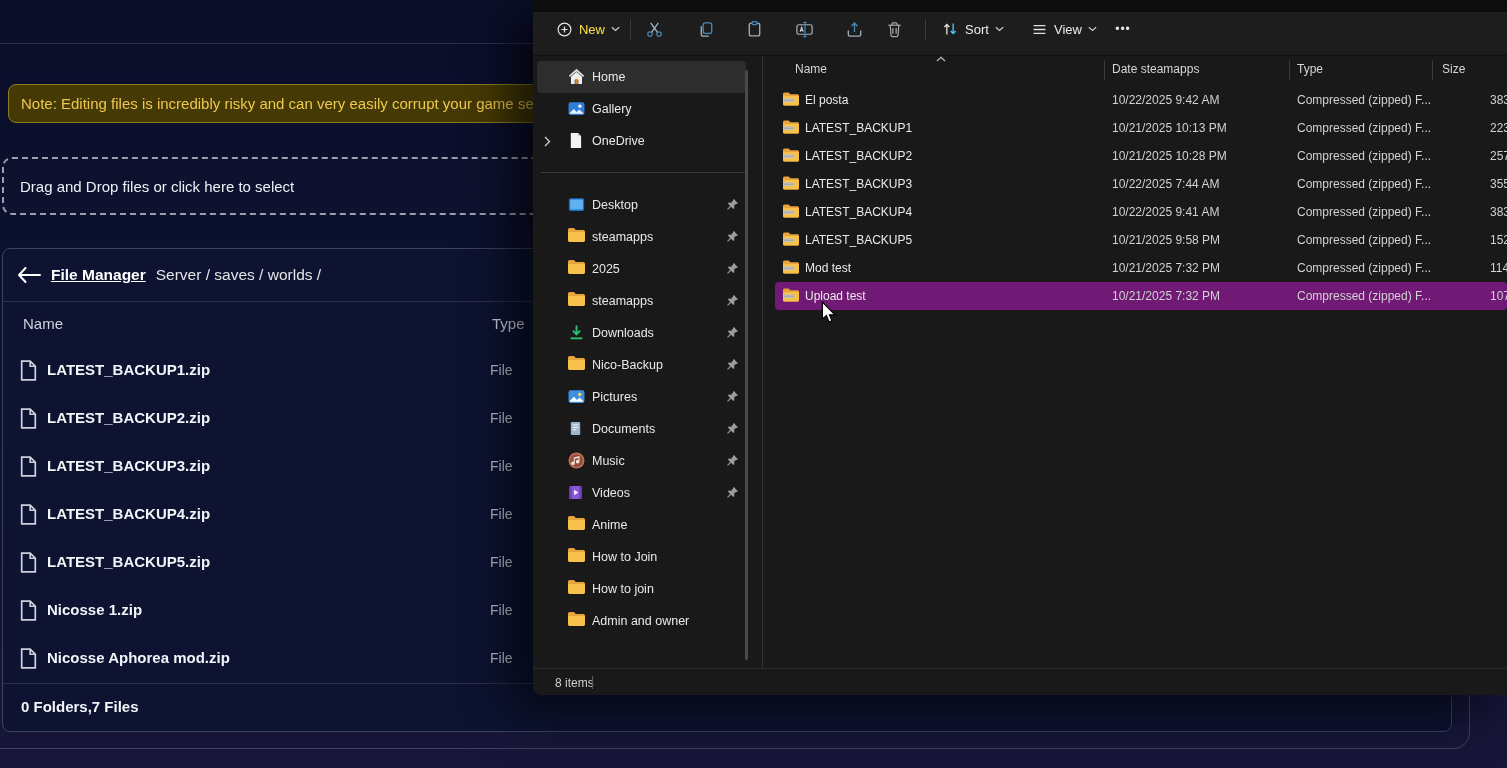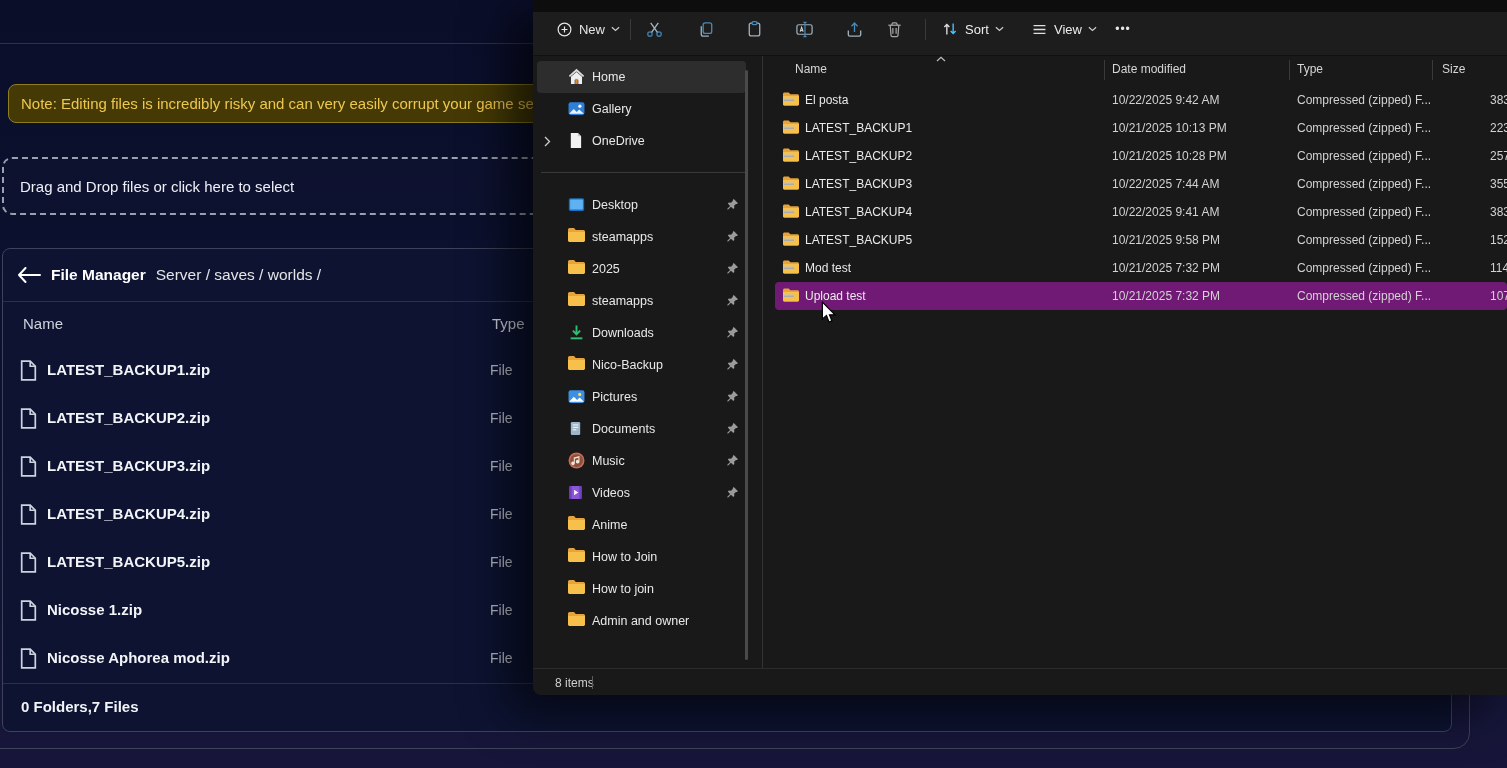--- a/index.html
+++ b/index.html
@@ -21,41 +21,41 @@
     position:absolute;left:2px;top:157px;width:1448px;height:58px;box-sizing:border-box;
     border:2px dashed #9aa0b0;border-radius:10px;display:flex;align-items:center;
     padding:0 16px;font-size:15px;color:#eef0f5;background:rgba(255,255,255,0.01);
   }
   .fm-panel{
     position:absolute;left:2px;top:248px;width:1450px;height:484px;box-sizing:border-box;
     background:#0d1331;border:1px solid #3d4358;border-radius:8px;
   }
   .fm-header{position:absolute;left:0;top:0;width:100%;height:52px;border-bottom:1px solid rgba(255,255,255,.12);display:flex;align-items:center;}
   .fm-back{margin-left:14px;width:26px;height:18px;cursor:pointer;flex:none;display:flex;align-items:center;}
-  .fm-title{margin-left:8px;font-weight:700;font-size:15.5px;color:#fff;}
+  .fm-title{margin-left:8px;font-weight:700;font-size:15.5px;color:#fff;text-decoration:underline;}
   .fm-crumb{margin-left:10px;font-size:15.5px;color:#e5e5e5;}
   .fm-cols{position:absolute;left:0;top:52px;width:531px;height:46px;}
   .fm-col-name{position:absolute;left:20px;top:14px;font-size:15px;color:#cfd3dd;}
   .fm-col-type{position:absolute;left:489px;top:14px;font-size:15px;color:#cfd3dd;}
   .fm-rows{position:absolute;left:0;top:98px;width:100%;}
   .fm-row{position:relative;height:48px;}
   .fm-row .ficon{position:absolute;left:17px;top:13px;}
   .fm-row .fname{position:absolute;left:44px;top:14px;font-size:15px;font-weight:700;color:#f2f4f8;white-space:nowrap;}
   .fm-row .ftype{position:absolute;left:487px;top:15px;font-size:14px;color:#b6bac4;}
   .fm-footer{position:absolute;left:0;top:434px;width:100%;height:49px;border-top:1px solid rgba(255,255,255,.12);box-sizing:border-box;}
   .fm-footer span{position:absolute;left:18px;top:14px;font-size:15px;font-weight:600;color:#f2f4f8;}
   
   .explorer{
     position:absolute;left:533px;top:0;width:974px;height:695px;background:#191919;
     border-bottom-left-radius:8px;box-shadow:-22px 14px 48px rgba(0,0,0,.65);color:#e4e4e4;font-size:12px;
   }
   .exp-topstrip{position:absolute;left:0;top:0;width:100%;height:12px;background:#0d0d0d;}
   .exp-commandbar{position:absolute;left:0;top:12px;width:100%;height:43px;background:#1d1d1d;border-bottom:1px solid #111;}
   .tb-btn{position:absolute;top:2px;height:30px;border-radius:4px;display:flex;align-items:center;justify-content:center;cursor:pointer;}
-  .tb-new{left:12px;width:78px;gap:6px;padding:0 4px;font-size:13px;color:#e5e5e5;}
+  .tb-new{left:12px;width:78px;gap:6px;padding:0 4px;font-size:13px;color:#fde047;}
   .tb-ico{width:34px;}
   .tb-sep{position:absolute;top:7px;width:1px;height:21px;background:#3a3a3a;}
   .tb-text-btn{gap:6px;padding:0 8px;font-size:13px;color:#ececec;justify-content:space-between;}
   .tb-dots{width:28px;color:#e6e6e6;font-size:12px;letter-spacing:1px;}
   
   .exp-sidebar{position:absolute;left:0;top:61px;width:230px;}
   .side-item{position:relative;height:32px;width:209px;margin-left:4px;border-radius:4px;display:flex;align-items:center;cursor:pointer;text-align:center;}
   .side-item.selected{background:#2d2d2d;}
   .side-item .chev{position:absolute;left:7px;top:11px;width:8px;}
   .side-item .sicon{position:absolute;left:31px;top:7px;width:17px;height:17px;}
@@ -540,21 +540,21 @@
       </div>
   <div class="side-scrollbar"></div>
   <div class="pane-divider"></div>
 
   <span class="col-h" style="left:262px">Name</span>
   <span class="sort-caret">
     <svg width="10" height="6" viewBox="0 0 10 6" fill="none">
           <path d="M1 5l4-3.6L9 5" stroke="#bdbdbd" stroke-width="1.2"></path>
         </svg>
   </span>
-  <span class="col-h" style="left:579px">Date modified</span>
+  <span class="col-h" style="left:579px">Date steamapps</span>
   <span class="col-h" style="left:764px">Type</span>
   <span class="col-h" style="left:909px">Size</span>
   <div class="colsep" style="left:571px"></div>
   <div class="colsep" style="left:756px"></div>
   <div class="colsep" style="left:899px"></div>
 
   <div class="exp-rows">
         <div class="exp-row">
     <span class="cicon">
             <svg width="16" height="14" viewBox="0 0 16 13">

